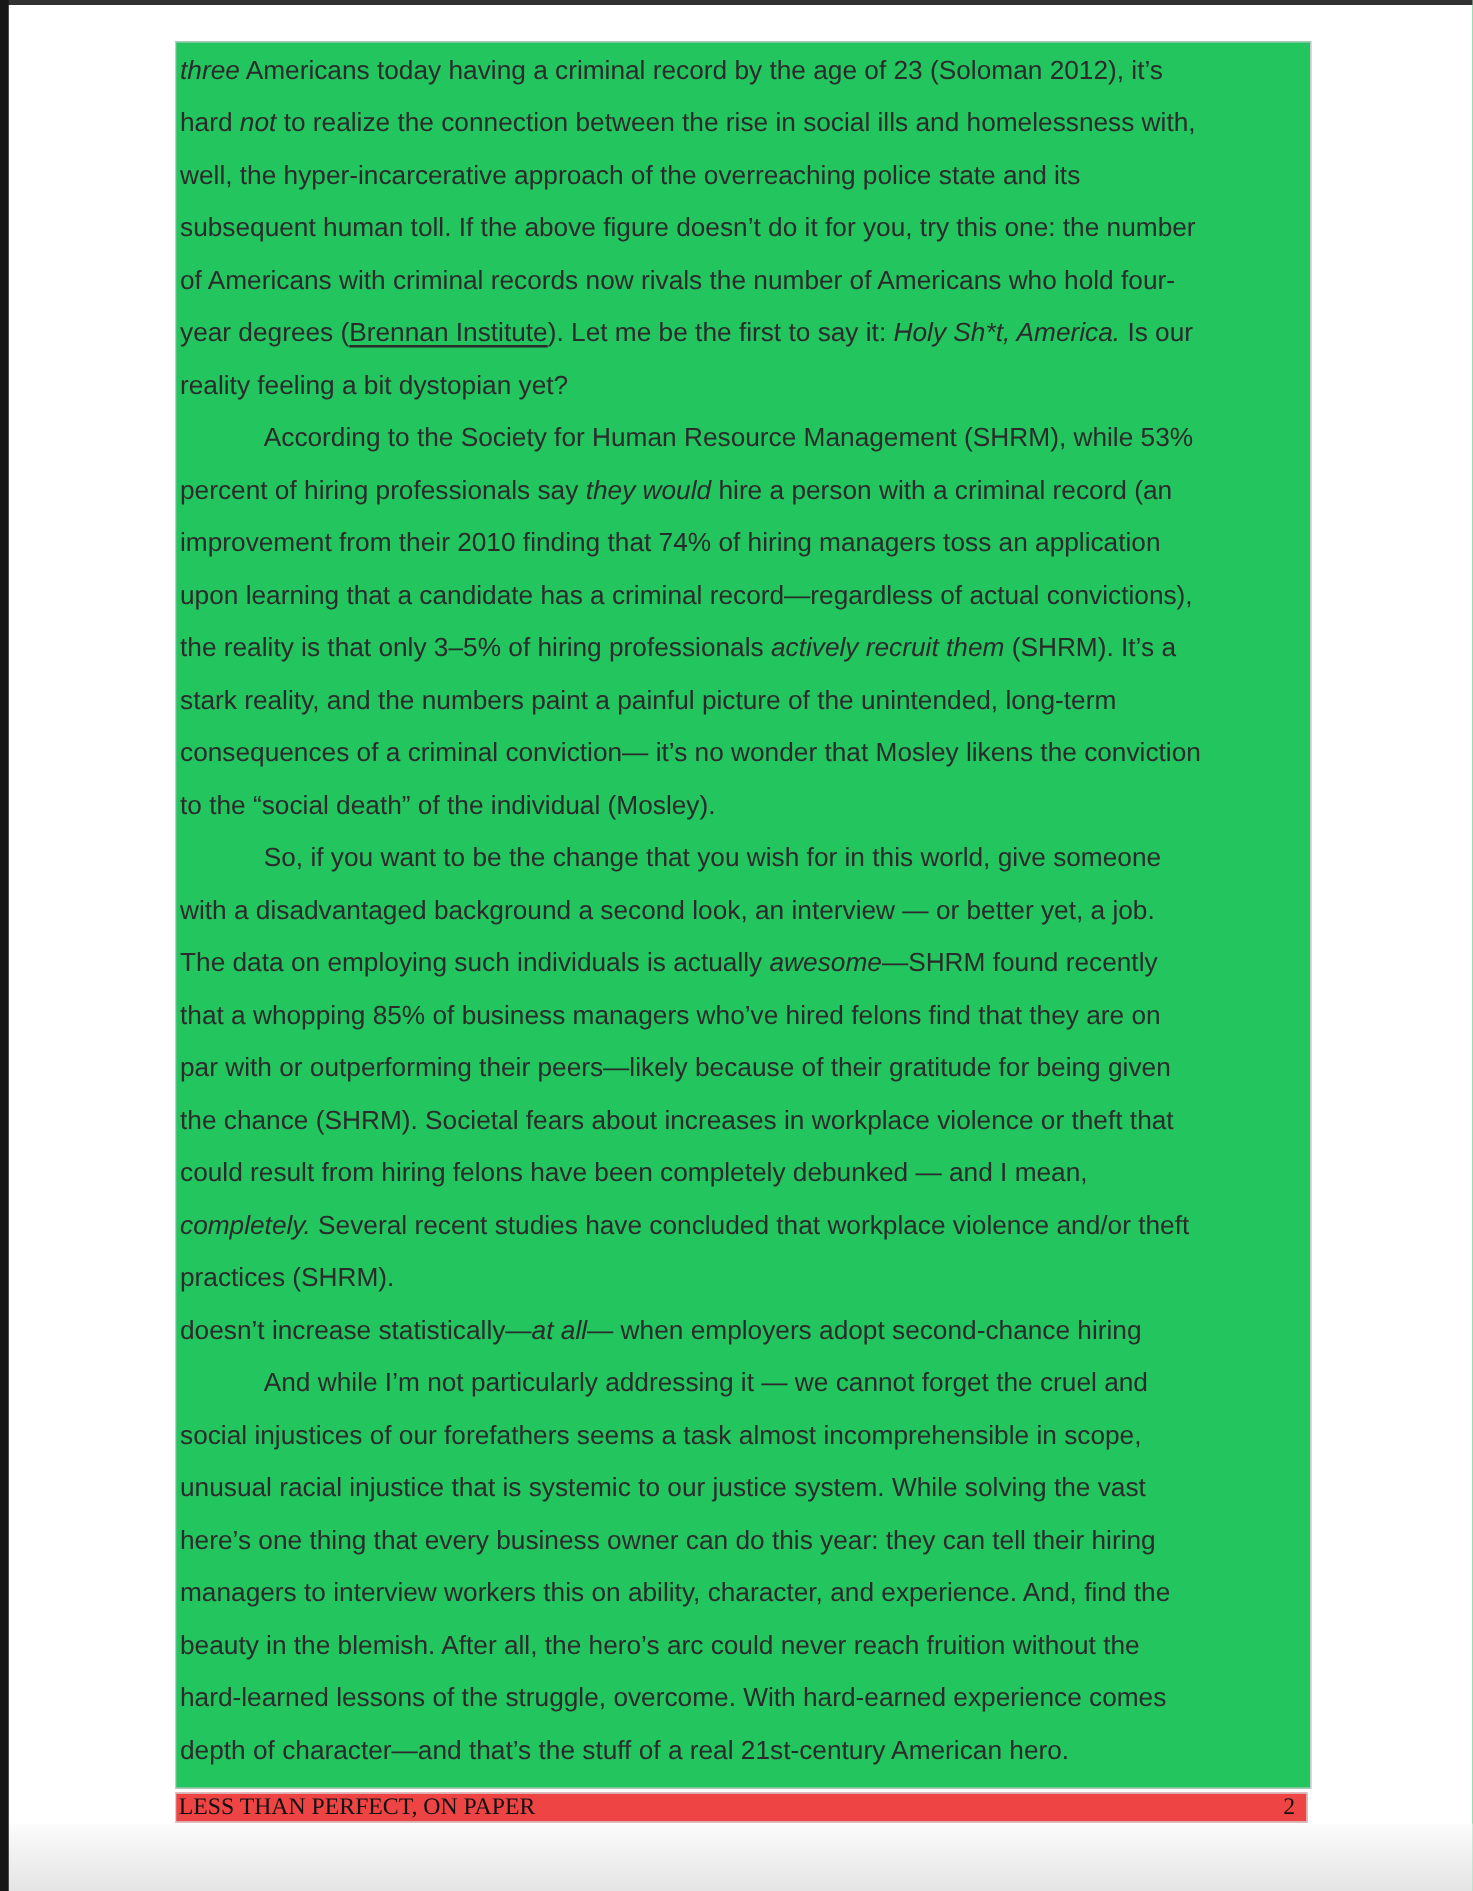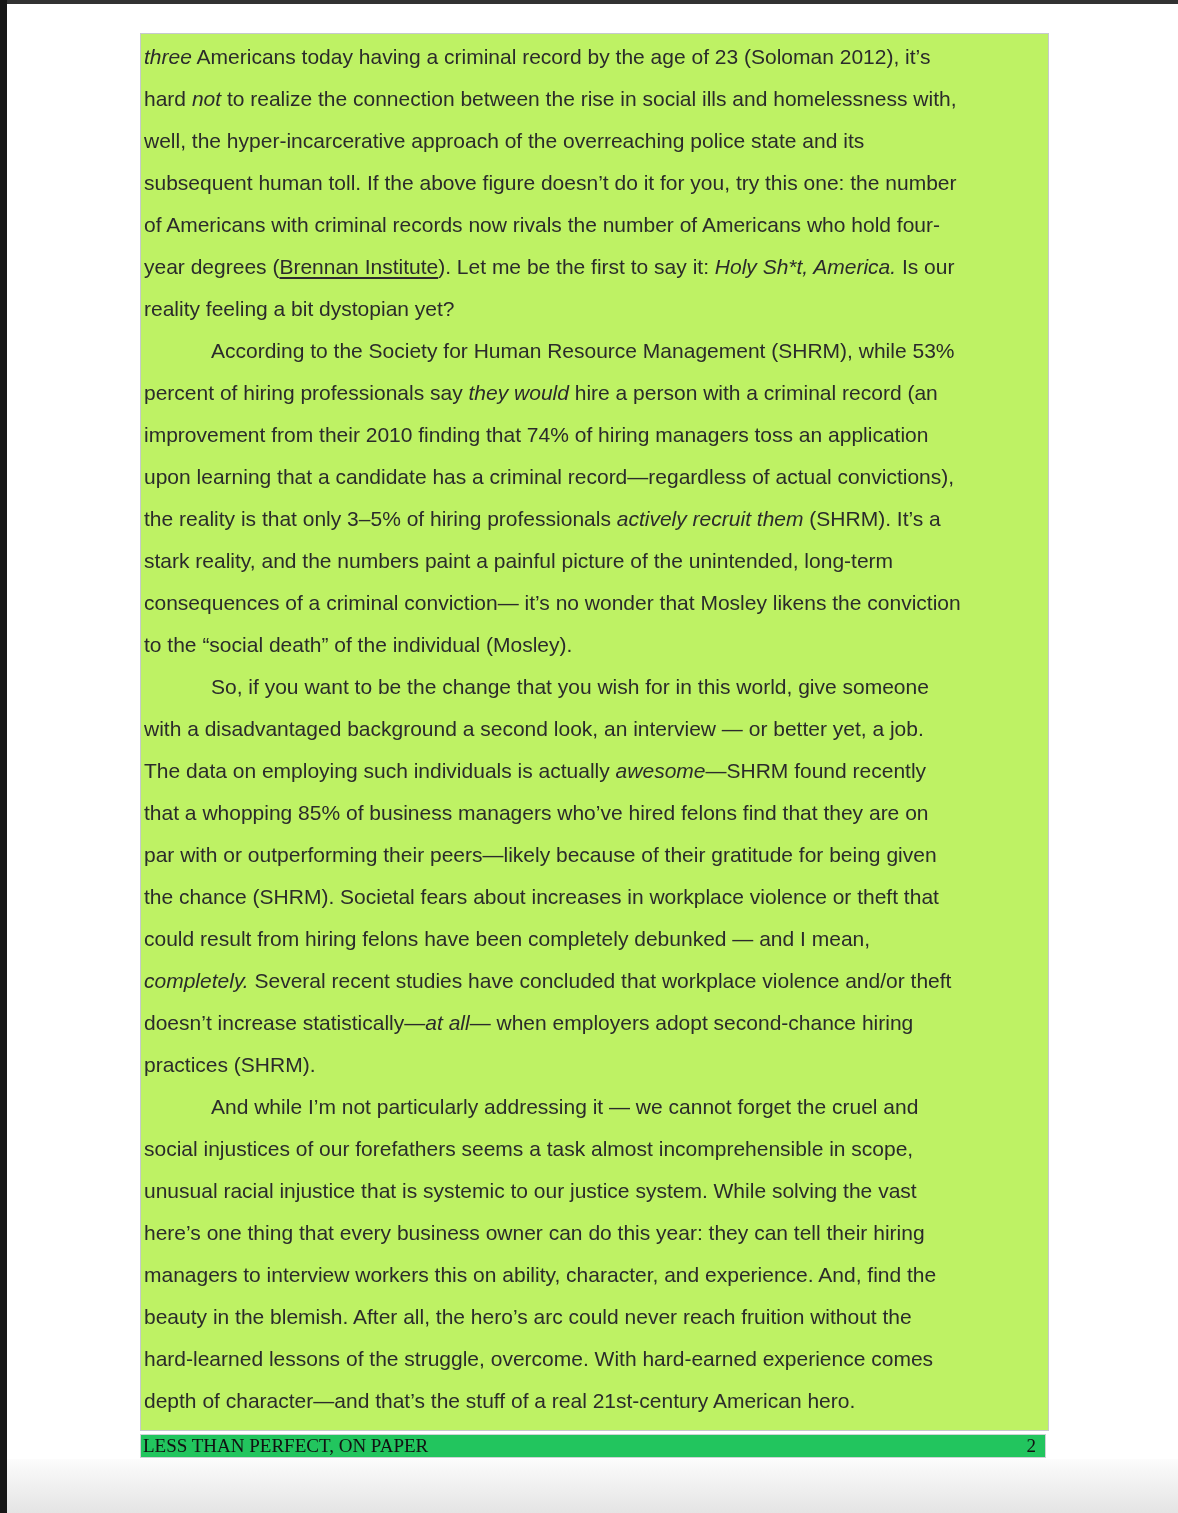--- a/index.html
+++ b/index.html
@@ -6,33 +6,33 @@
   body{
     width:1178px;height:1513px;position:relative;background:#ffffff;
     font-family:"Liberation Sans",sans-serif;overflow:hidden;
   }
   .edge-left{position:absolute;left:0;top:0;width:7px;height:1513px;background:#161616;z-index:5;}
   .edge-top{position:absolute;left:0;top:0;width:1178px;height:4px;background:#323232;z-index:4;}
   .bottom-gradient{position:absolute;left:0;top:1459px;width:1178px;height:54px;
     background:linear-gradient(180deg,#fcfcfc 0%,#e4e4e4 100%);z-index:1;}
   .page{
     position:absolute;left:140px;top:33px;width:904px;height:1394px;
-    background:#bef264;border:1px solid #c6c9cd;z-index:2;
+    background:#22c55e;border:1px solid #c6c9cd;z-index:2;
     padding:2px 0 0 3px;overflow:hidden;
   }
   .line{
     height:42px;line-height:42px;font-size:21px;color:#2b2b2b;
     white-space:nowrap;letter-spacing:0;
   }
   .line.indent{padding-left:67px;}
   .it{font-style:italic;}
   .ul{text-decoration:underline;text-underline-offset:3px;}
   .footer{
     position:absolute;left:140px;top:1434px;width:906px;height:24px;
-    box-sizing:border-box;border:1px solid #cfd2d6;background:#22c55e;z-index:2;
+    box-sizing:border-box;border:1px solid #cfd2d6;background:#ef4444;z-index:2;
     display:flex;justify-content:space-between;align-items:center;
     font-family:"Liberation Serif",serif;font-size:19px;color:#111111;
     padding:0 9px 0 2px;
   }
 </style>
 </head>
 <body>
 
 <div class="edge-left"></div>
 <div class="edge-top"></div>
@@ -55,22 +55,22 @@
     <div class="line"><span>consequences of a criminal conviction— it’s no wonder that Mosley likens the conviction</span></div>
     <div class="line"><span>to the “social death” of the individual (Mosley).</span></div>
     <div class="line indent"><span>So, if you want to be the change that you wish for in this world, give someone</span></div>
     <div class="line"><span>with a disadvantaged background a second look, an interview — or better yet, a job.</span></div>
     <div class="line"><span>The data on employing such individuals is actually </span><span class="it">awesome</span><span>—SHRM found recently</span></div>
     <div class="line"><span>that a whopping 85% of business managers who’ve hired felons find that they are on</span></div>
     <div class="line"><span>par with or outperforming their peers—likely because of their gratitude for being given</span></div>
     <div class="line"><span>the chance (SHRM). Societal fears about increases in workplace violence or theft that</span></div>
     <div class="line"><span>could result from hiring felons have been completely debunked — and I mean,</span></div>
     <div class="line"><span class="it">completely.</span><span> Several recent studies have concluded that workplace violence and/or theft</span></div>
+    <div class="line"><span>practices (SHRM).</span></div>
     <div class="line"><span>doesn’t increase statistically—</span><span class="it">at all</span><span>— when employers adopt second-chance hiring</span></div>
-    <div class="line"><span>practices (SHRM).</span></div>
     <div class="line indent"><span>And while I’m not particularly addressing it — we cannot forget the cruel and</span></div>
     <div class="line"><span>social injustices of our forefathers seems a task almost incomprehensible in scope,</span></div>
     <div class="line"><span>unusual racial injustice that is systemic to our justice system. While solving the vast</span></div>
     <div class="line"><span>here’s one thing that every business owner can do this year: they can tell their hiring</span></div>
     <div class="line"><span>managers to interview workers this on ability, character, and experience. And, find the</span></div>
     <div class="line"><span>beauty in the blemish. After all, the hero’s arc could never reach fruition without the</span></div>
     <div class="line"><span>hard-learned lessons of the struggle, overcome. With hard-earned experience comes</span></div>
     <div class="line"><span>depth of character—and that’s the stuff of a real 21st-century American hero.</span></div>
   </div>
 

